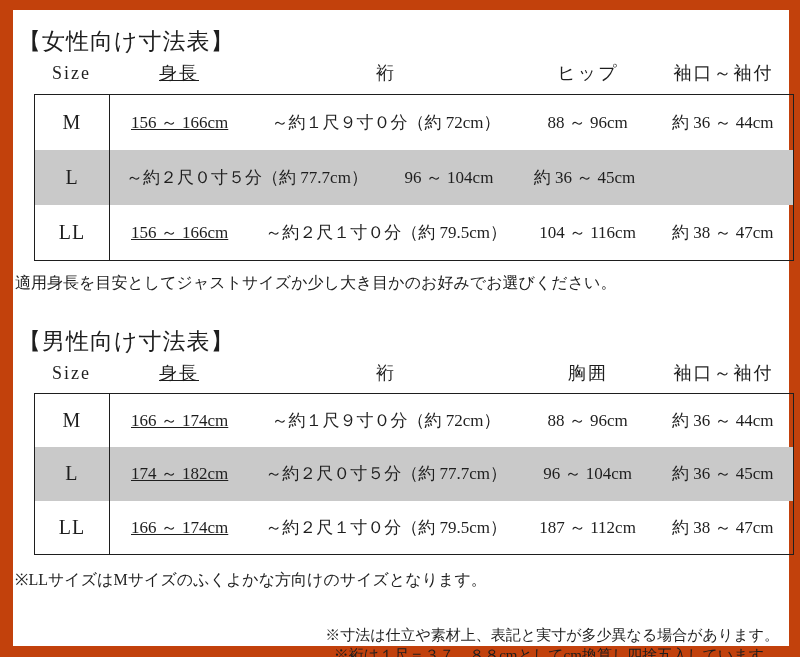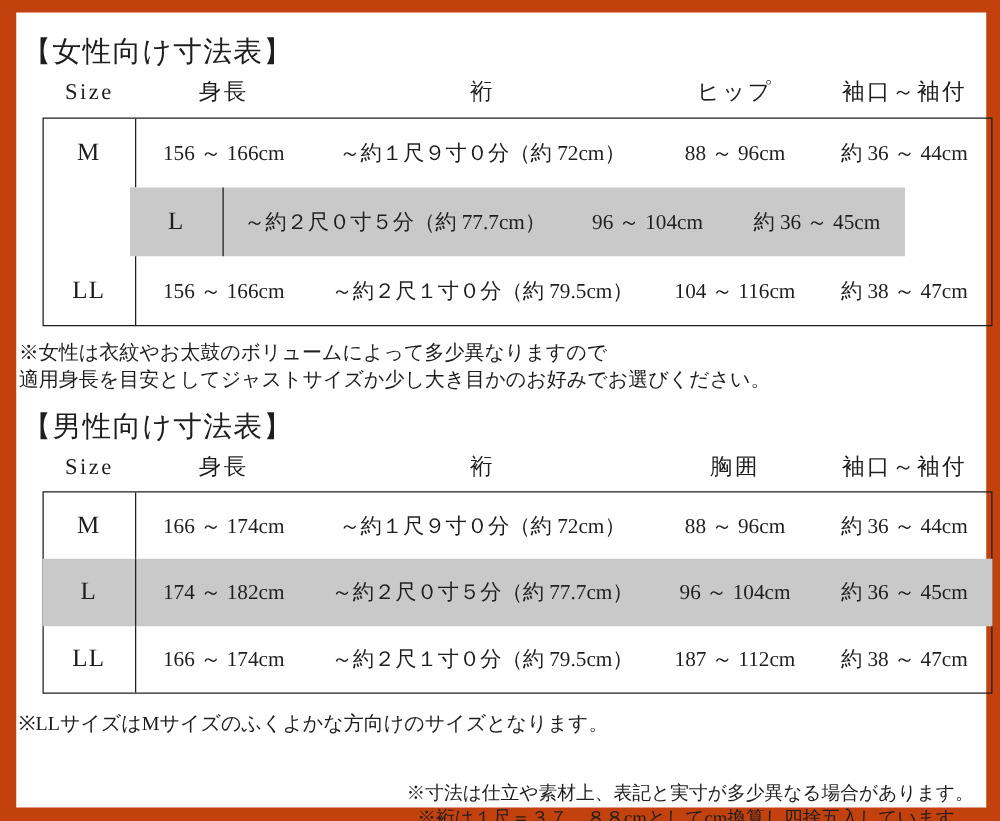--- a/index.html
+++ b/index.html
@@ -24,21 +24,20 @@
   .section-title {
     font-size: 23px;
     letter-spacing: 1px;
     white-space: nowrap;
   }
   .header-row, .size-table {
     left: 21px;
     width: 760px;
     display: flex;
     box-sizing: border-box;
-    align-items: center;
   }
   .header-row { height: 30px; }
   .header-row .cell {
     font-size: 18px;
     letter-spacing: 2px;
   }
   .size-table {
     flex-direction: column;
     height: 167px;
     border: 1px solid #1e1e1e;
@@ -52,21 +51,21 @@
   .trow.highlight { background: #c9c9c9; }
   .cell {
     display: flex;
     align-items: center;
     justify-content: center;
     box-sizing: border-box;
     white-space: nowrap;
     font-size: 17px;
   }
   .c1 { width: 75px; }
-  .c2 { width: 140px; }
+  .c2 { width: 140px; text-decoration: underline; }
   .c3 { width: 274px; }
   .c4 { width: 130px; }
   .c5 { width: 141px; }
   .trow .c1 {
     border-right: 1px solid #1e1e1e;
     font-size: 20px;
     letter-spacing: 1px;
   }
   .note-block { font-size: 16px; line-height: 22px; white-space: nowrap; }
   .footer-notes {
@@ -111,21 +110,20 @@
       <div class="trow">
         <div class="cell c1">LL</div>
         <div class="cell c2">156 ～ 166cm</div>
         <div class="cell c3">～約２尺１寸０分（約 79.5cm）</div>
         <div class="cell c4">104 ～ 116cm</div>
         <div class="cell c5">約 38 ～ 47cm</div>
       </div>
     </div>
 
     <div class="abs note-block" style="left:2px; top:262px;">
-      <div>※女性は衣紋やお太鼓のボリュームによって多少異なりますので</div>
       <div>適用身長を目安としてジャストサイズか少し大き目かのお好みでお選びください。</div>
     </div>
 
     <div class="abs section-title" style="left:5px; top:316px;">【男性向け寸法表】</div>
 
     <div class="abs header-row" style="top:348px;">
       <div class="cell c1">Size</div>
       <div class="cell c2">身長</div>
       <div class="cell c3">裄</div>
       <div class="cell c4">胸囲</div>

